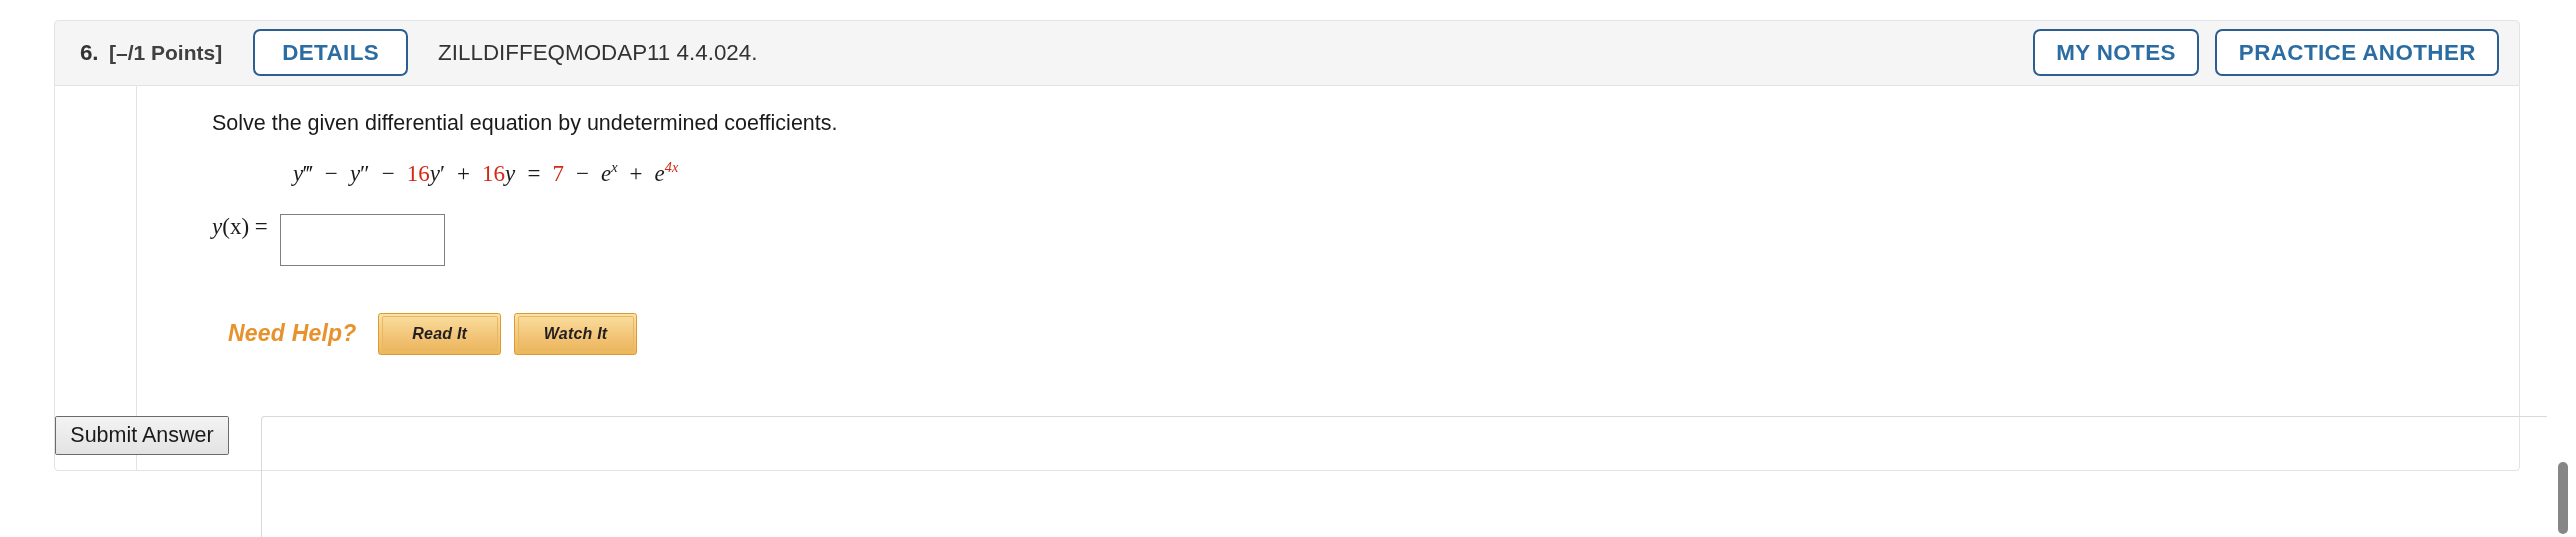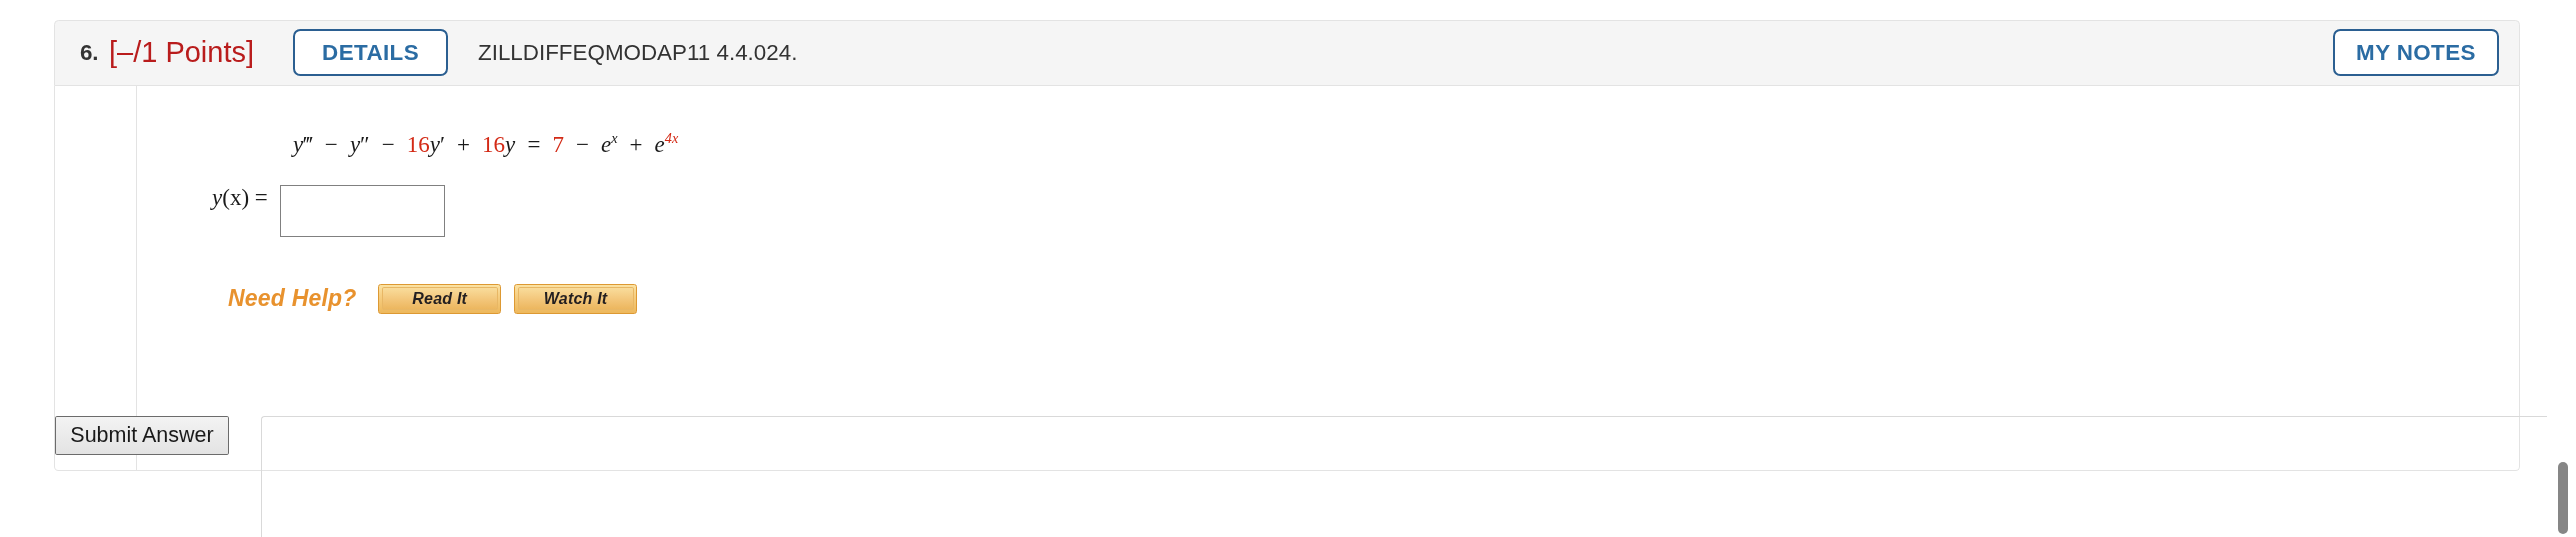--- a/index.html
+++ b/index.html
@@ -47,23 +47,23 @@
     flex: 0 0 auto;
   }
   .q-number {
     font-size: 22.4px;
     font-weight: bold;
     color: #333333;
     letter-spacing: -0.2px;
     white-space: nowrap;
   }
   .q-points {
-    font-size: 29px;
-    font-weight: normal;
-    color: #b91c1c;
+    font-size: 21px;
+    font-weight: bold;
+    color: #404040;
     margin-left: 10.7px;
     white-space: nowrap;
   }
   .btn-outline {
     display: inline-flex;
     align-items: center;
     justify-content: center;
     border: 2.7px solid #2b5f91;
     border-radius: 7.2px;
     background: #ffffff;
@@ -72,21 +72,21 @@
     font-weight: bold;
     letter-spacing: 0.4px;
     height: 47px;
     padding: 0 21.5px;
     box-sizing: border-box;
     cursor: pointer;
     white-space: nowrap;
     font-family: "Liberation Sans", sans-serif;
   }
   .details-btn {
-    margin-left: 39px;
+    margin-left: 31px;
     padding: 0 27px;
   }
   .q-code {
     font-size: 22.4px;
     font-weight: normal;
     color: #333333;
     margin-left: 30px;
     white-space: nowrap;
   }
 
@@ -176,21 +176,21 @@
     white-space: nowrap;
   }
   .help-btn {
     margin-left: 21.5px;
     border: 1.8px solid #dd9933;
     border-radius: 2.7px;
     background: linear-gradient(to bottom, #fbe3a4 0%, #f7d085 35%, #eeb85c 100%);
     padding: 2.7px;
     cursor: pointer;
     box-sizing: border-box;
-    height: 30px;
+    height: 42px;
     display: inline-flex;
     align-items: center;
     text-align: right;
   }
   .help-btn-inner {
     border: 0.9px solid #e8b765;
     border-radius: 1.8px;
     background: linear-gradient(to bottom, #f9dc9b 0%, #f2c477 60%, #ecb75f 100%);
     height: 100%;
     min-width: 116px;
@@ -270,26 +270,28 @@
 
   <div class="q-header">
     <div class="q-header-left">
       <span class="q-number">6.</span>
       <span class="q-points">[–/1 Points]</span>
       <button class="btn-outline details-btn">DETAILS</button>
       <span class="q-code">ZILLDIFFEQMODAP11 4.4.024.</span>
     </div>
     <div class="q-header-right">
       <button class="btn-outline">MY NOTES</button>
+      <button class="btn-outline">PRACTICE ANOTHER</button>
     </div>
   </div>
 
   <div class="q-body">
     <div class="q-inner">
 
+      <div class="prompt">Solve the given differential equation by undetermined coefficients.</div>
 
       <div class="equation">
         <span class="it">y</span><span>‴</span><span class="eqsp"></span>
         <span>−</span><span class="eqsp"></span>
         <span class="it">y</span><span>″</span><span class="eqsp"></span>
         <span>−</span><span class="eqsp"></span>
         <span class="red">16</span><span class="it">y</span><span>′</span><span class="eqsp"></span>
         <span>+</span><span class="eqsp"></span>
         <span class="red">16</span><span class="it">y</span><span class="eqsp"></span>
         <span>=</span><span class="eqsp"></span>

